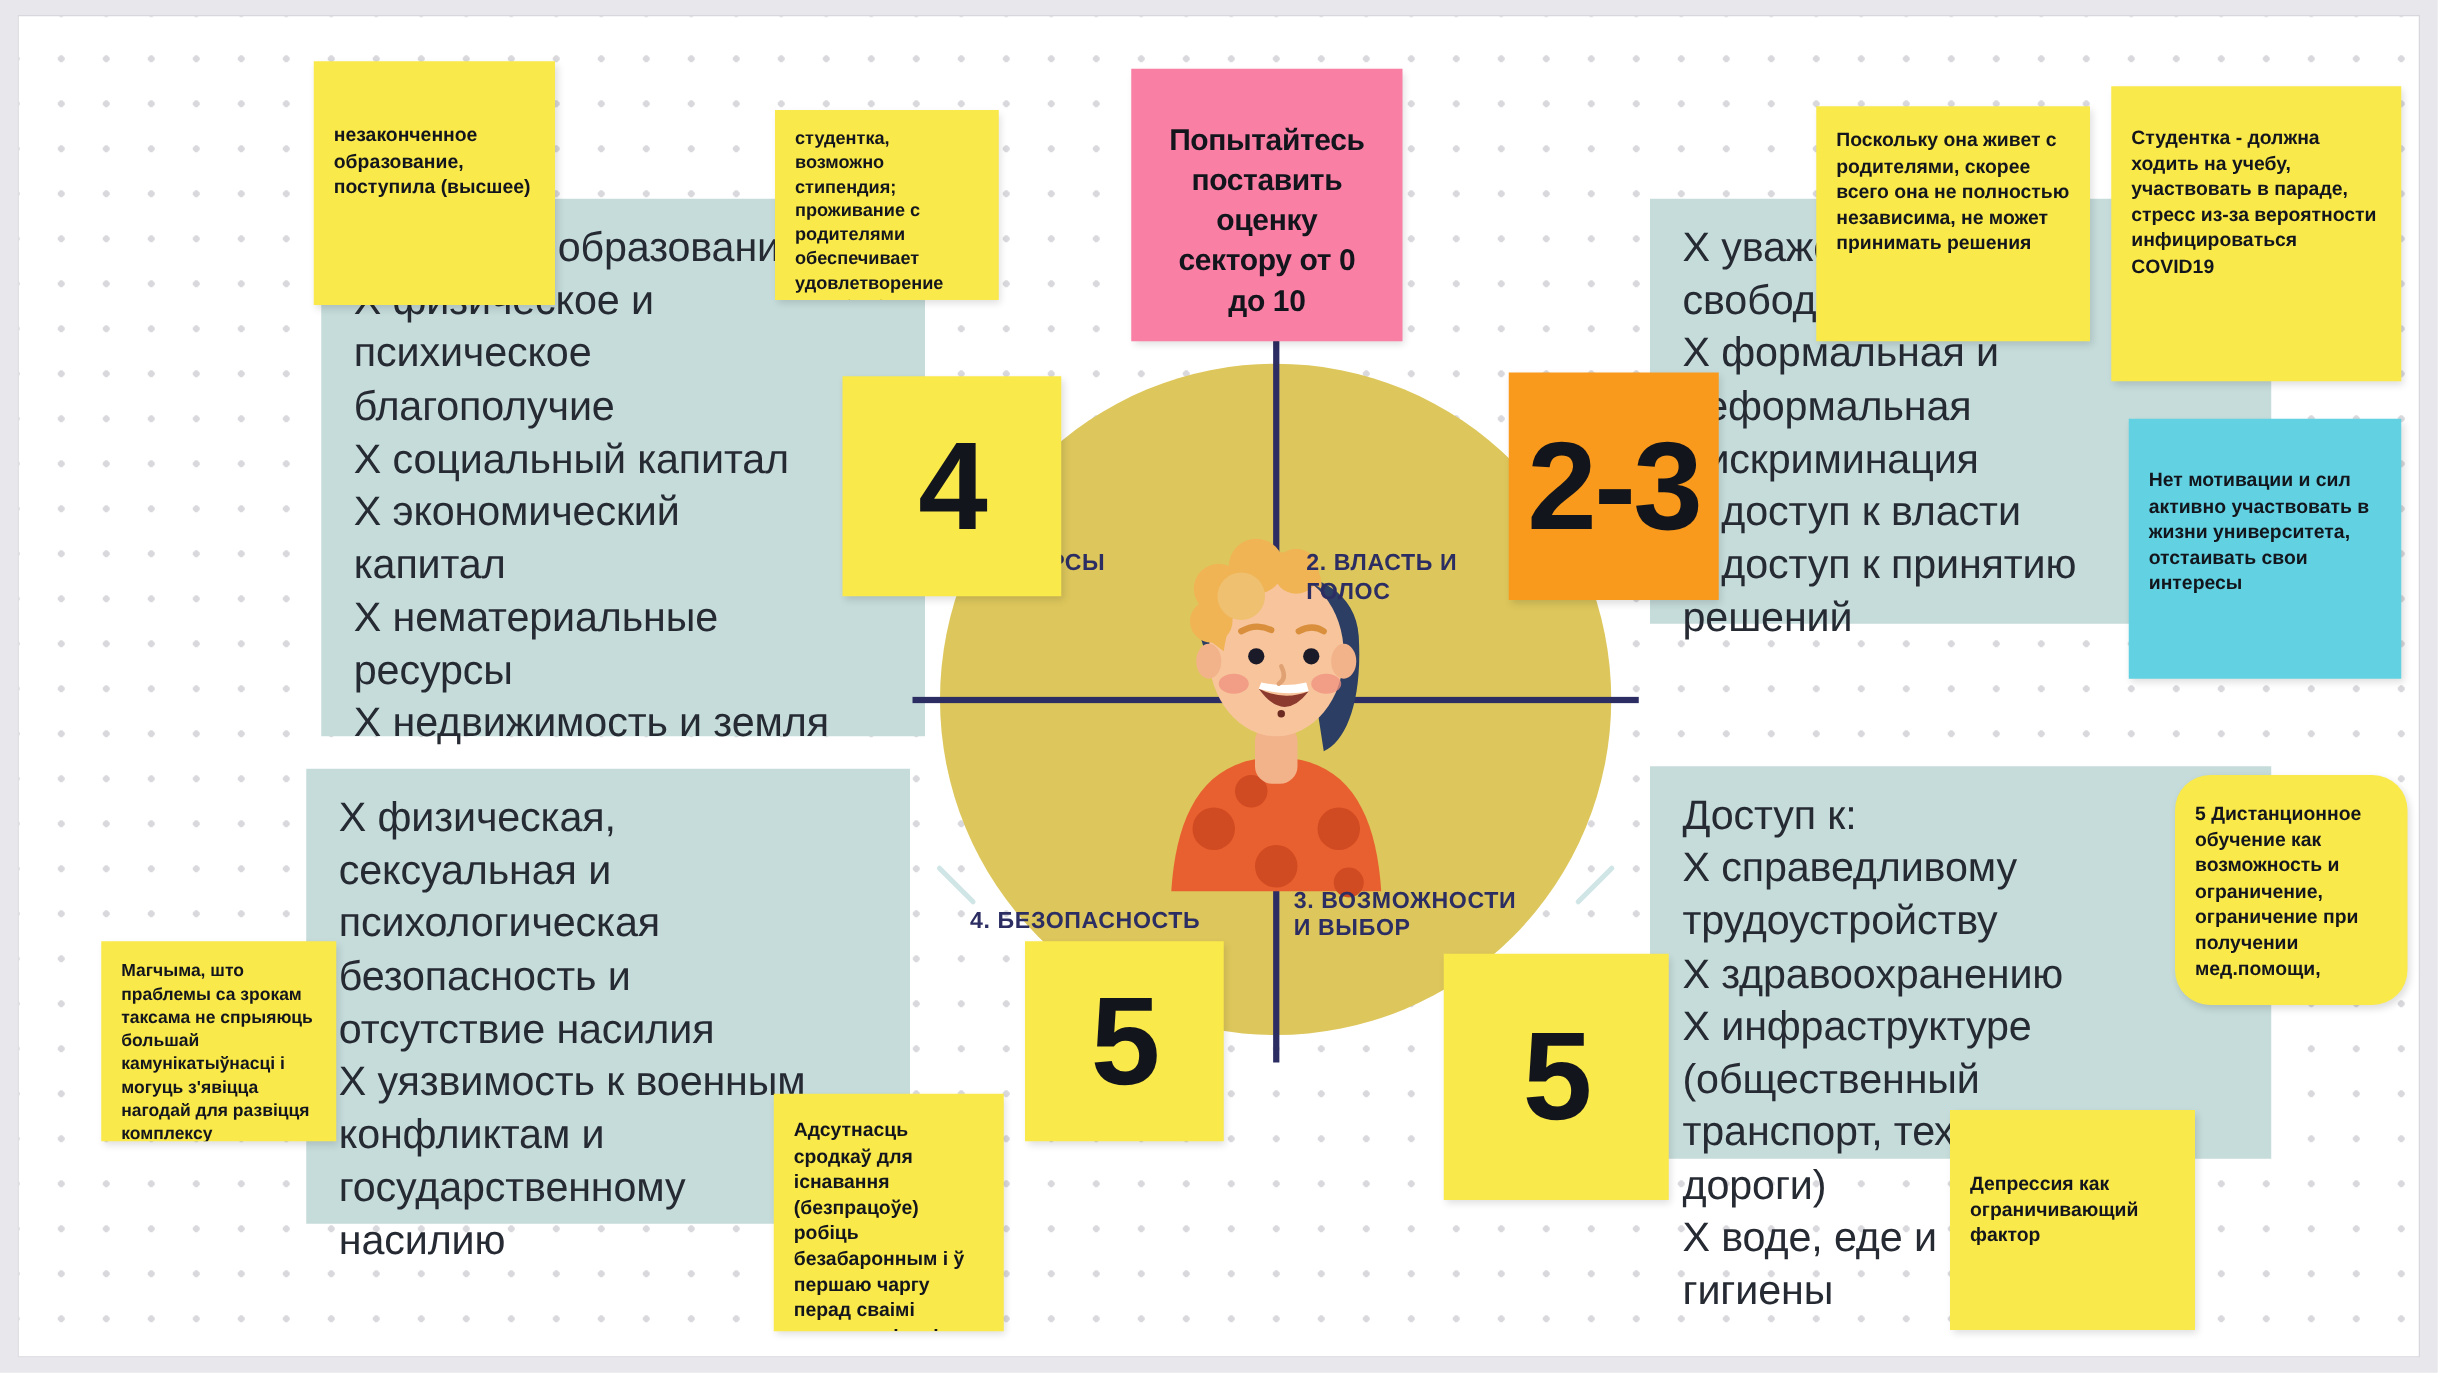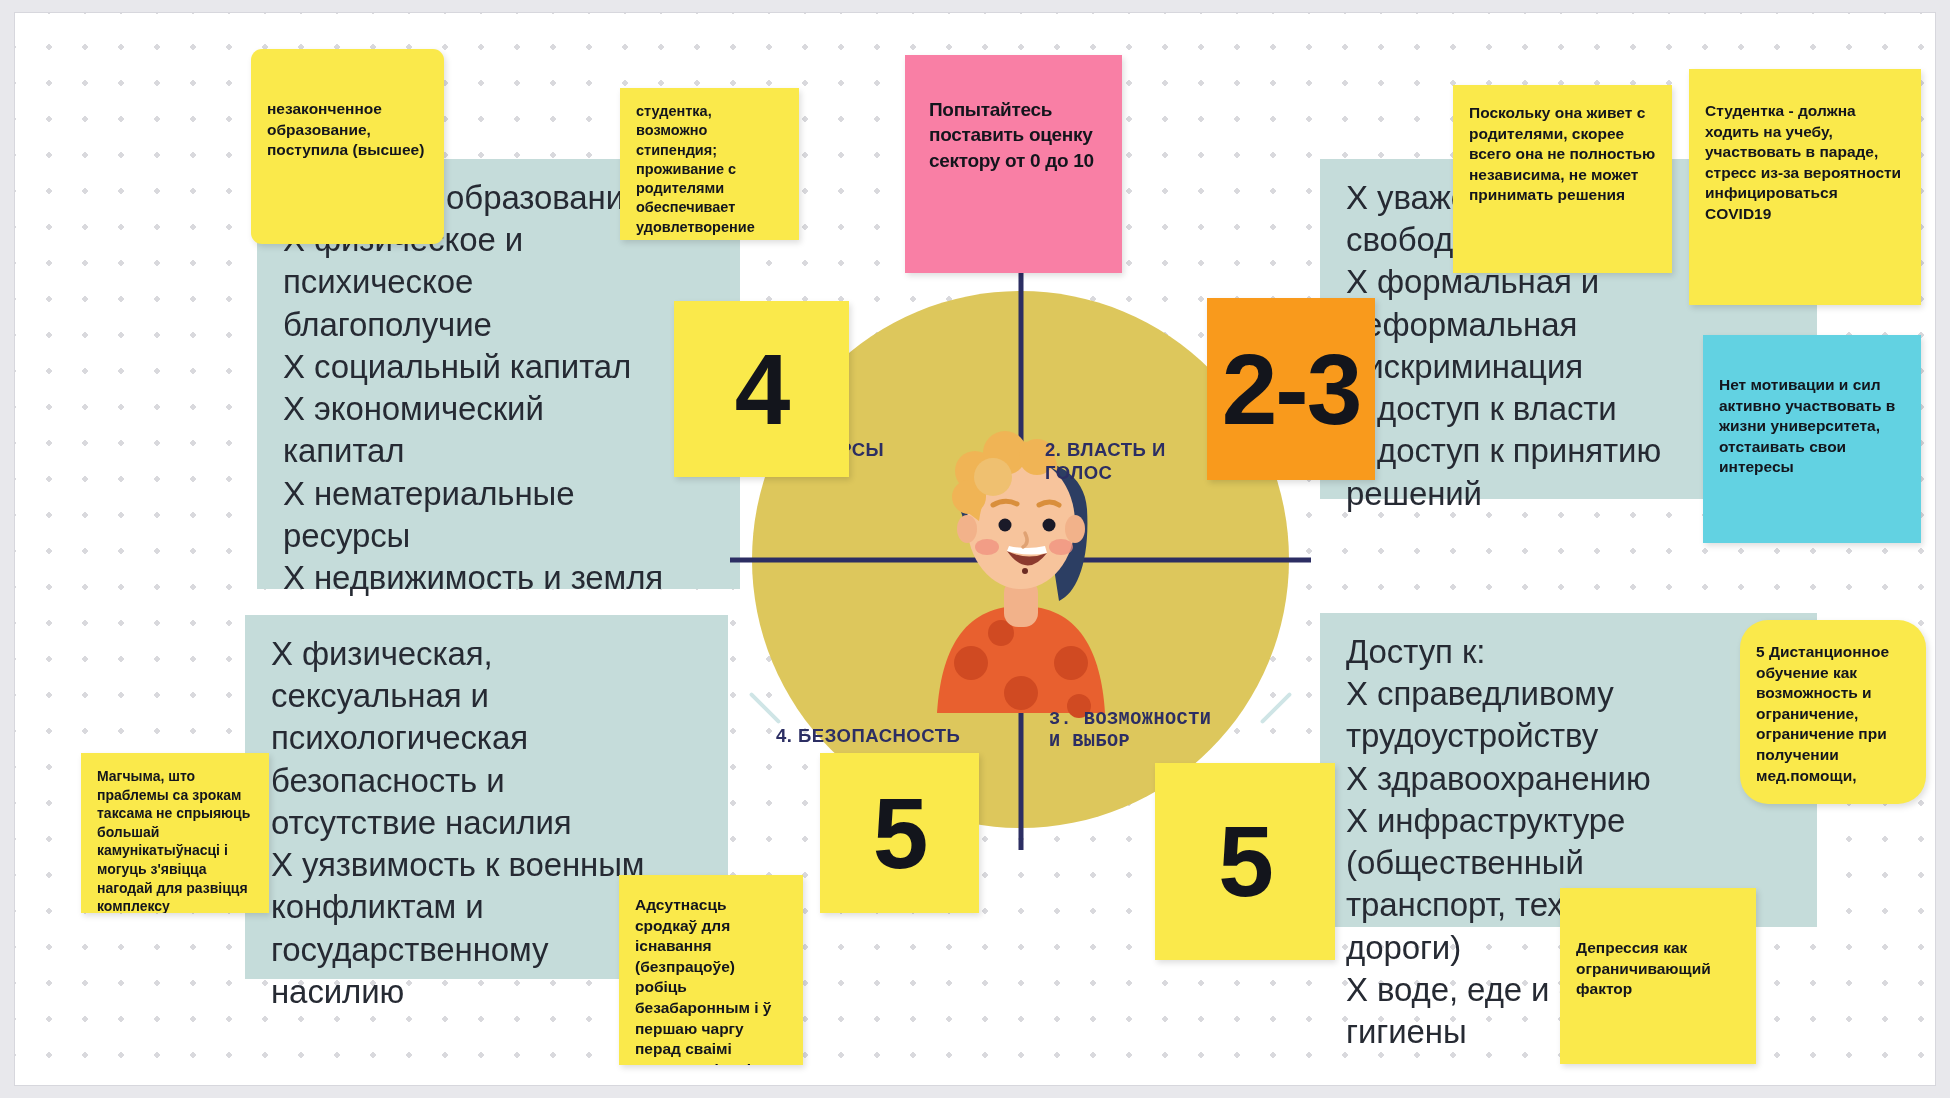--- a/index.html
+++ b/index.html
@@ -73,21 +73,21 @@
     color: #2c2e63;
     font-size: 18.5px;
     font-weight: bold;
     letter-spacing: 0.5px;
     line-height: 1.22;
     white-space: pre-line;
   }
   #label-resources   { left: 14px;  top: 148px; }
   #label-power       { left: 293px; top: 148px; }
   #label-safety      { left: 24px;  bottom: 80px; }
-  #label-opportunity { left: 297px; bottom: 74px; font-family: Liberation Mono, monospace; }
+  #label-opportunity { left: 283px; bottom: 74px; }
 
   
   #avatar { position: absolute; left: 50%; top: 110px; transform: translateX(-50%); }
 
   
   .note {
     position: absolute;
     background: #fae94b;
     color: #13151c;
     font-size: 15.5px;
@@ -105,28 +105,29 @@
   .note.big {
     font-size: 100px;
     font-weight: bold;
     display: flex;
     align-items: center;
     justify-content: center;
     padding: 0;
     letter-spacing: -2px;
   }
   .note.instr {
-    font-size: 19px;
+    font-size: 24px;
     line-height: 1.34;
     padding: 42px 24px;
     letter-spacing: -0.3px;
-  }
-
-  
-  #note-education     { left: 236px;  top: 36px;  width: 193px; height: 195px; padding-top: 50px; border-radius: 11px; }
+    text-align: center;
+  }
+
+  
+  #note-education     { left: 236px;  top: 36px;  width: 193px; height: 195px; padding-top: 50px; }
   #note-student-res   { left: 605px;  top: 75px;  width: 179px; height: 152px; font-size: 14.5px; padding-top: 14px; }
   #note-instruction   { left: 890px;  top: 42px;  width: 217px; height: 218px; }
   #note-score-res     { left: 659px;  top: 288px; width: 175px; height: 176px; }
   #note-score-power   { left: 1192px; top: 265px; width: 168px; height: 182px; margin-top: 20px; }
   #note-parents       { left: 1426px; top: 72px;  width: 219px; height: 188px; padding-top: 18px; margin-left: 12px; }
   #note-student-duty  { left: 1674px; top: 56px;  width: 232px; height: 236px; padding-top: 32px; }
   #note-motivation    { left: 1688px; top: 322px; width: 218px; height: 208px; padding-top: 40px; }
   #note-vision        { left: 66px;   top: 740px; width: 188px; height: 160px; font-size: 14px; padding-top: 14px; }
   #note-defenceless   { left: 600px;  top: 607px; width: 180px; height: 180px; padding-top: 22px; }
   #note-unemployment  { left: 604px;  top: 862px; width: 184px; height: 190px; padding-top: 20px; }

